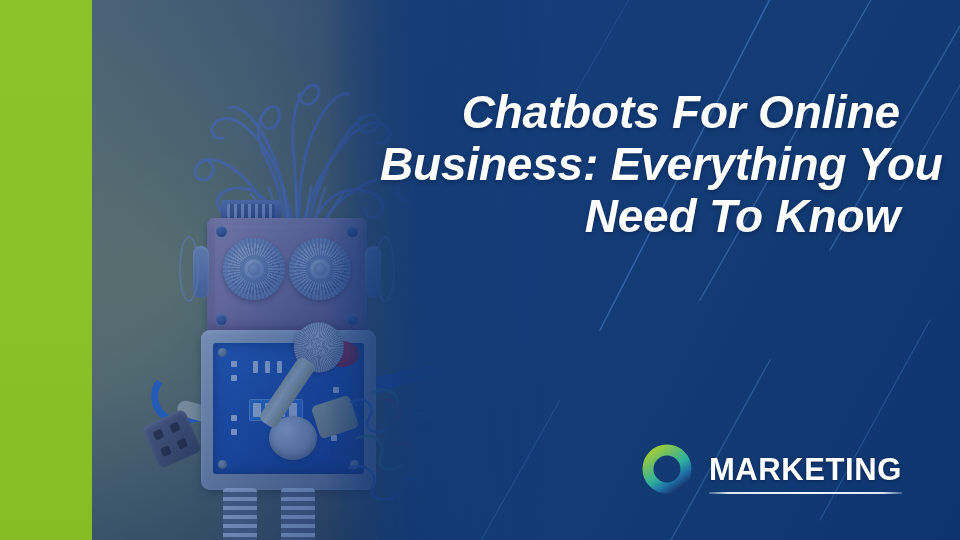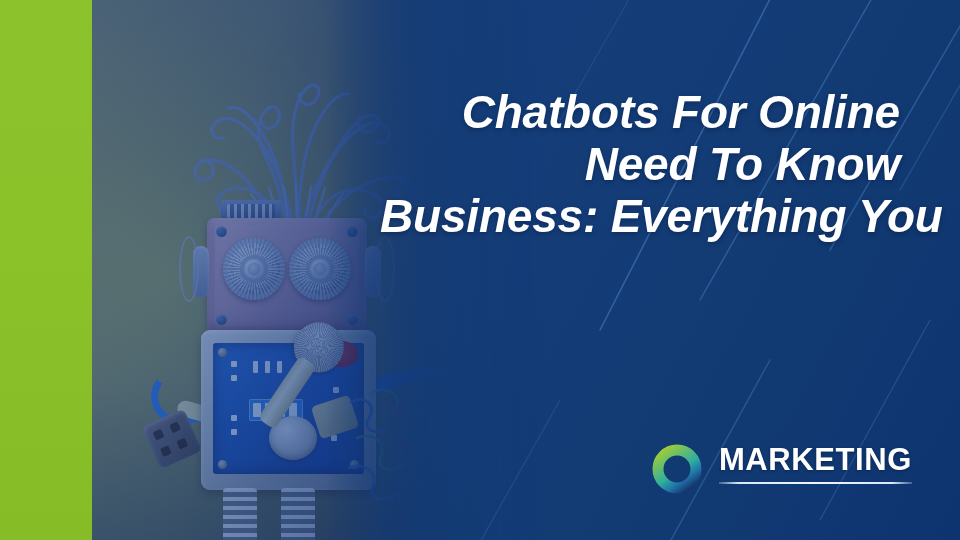--- a/index.html
+++ b/index.html
@@ -283,23 +283,23 @@
     font-weight:bold;
     font-size:46px;
     line-height:52px;
     letter-spacing:-.2px;
     text-shadow:0 2px 5px rgba(5,22,55,.42);
   }
   .headline .ln{ display:block; white-space:nowrap; }
 
   
   .logo{
-    position:absolute; right:48px; bottom:46px;
+    position:absolute; right:58px; bottom:46px;
     z-index:8;
-    display:flex; align-items:flex-start; gap:17px;
+    display:flex; align-items:flex-end; gap:17px;
   }
   .logo-mark{ width:50px; height:50px; flex:0 0 auto; display:block; }
   .logo-words{ display:block; }
   .logo-top{
     display:block;
     color:#ffffff;
     font-size:31px; font-weight:bold;
     letter-spacing:.6px;
     line-height:1;
     text-shadow:0 1px 3px rgba(5,22,55,.5);
@@ -461,22 +461,22 @@
       <path d="M470 560 L560 400" stroke-width="1.2" opacity=".20"></path>
       <path d="M900 190 L1020 -20" stroke-width="1.2" opacity=".28"></path>
       <path d="M560 120 L640 -20" stroke-width="1.1" opacity=".18"></path>
     </g>
   </svg>
 
   <div class="accent-bar"></div>
 
   <div class="headline">
     <span class="ln">Chatbots For Online</span>
+    <span class="ln">Business: Everything You</span>
     <span class="ln">Need To Know</span>
-    <span class="ln">Business: Everything You</span>
   </div>
 
   <div class="logo">
     <svg class="logo-mark" viewBox="0 0 50 50">
       <defs>
         <linearGradient id="ringgrad" x1="15%" y1="0%" x2="85%" y2="100%">
           <stop offset="0%" stop-color="#9ccb3b"></stop>
           <stop offset="28%" stop-color="#63bd6e"></stop>
           <stop offset="55%" stop-color="#2fae9d"></stop>
           <stop offset="78%" stop-color="#1f73a8"></stop>

